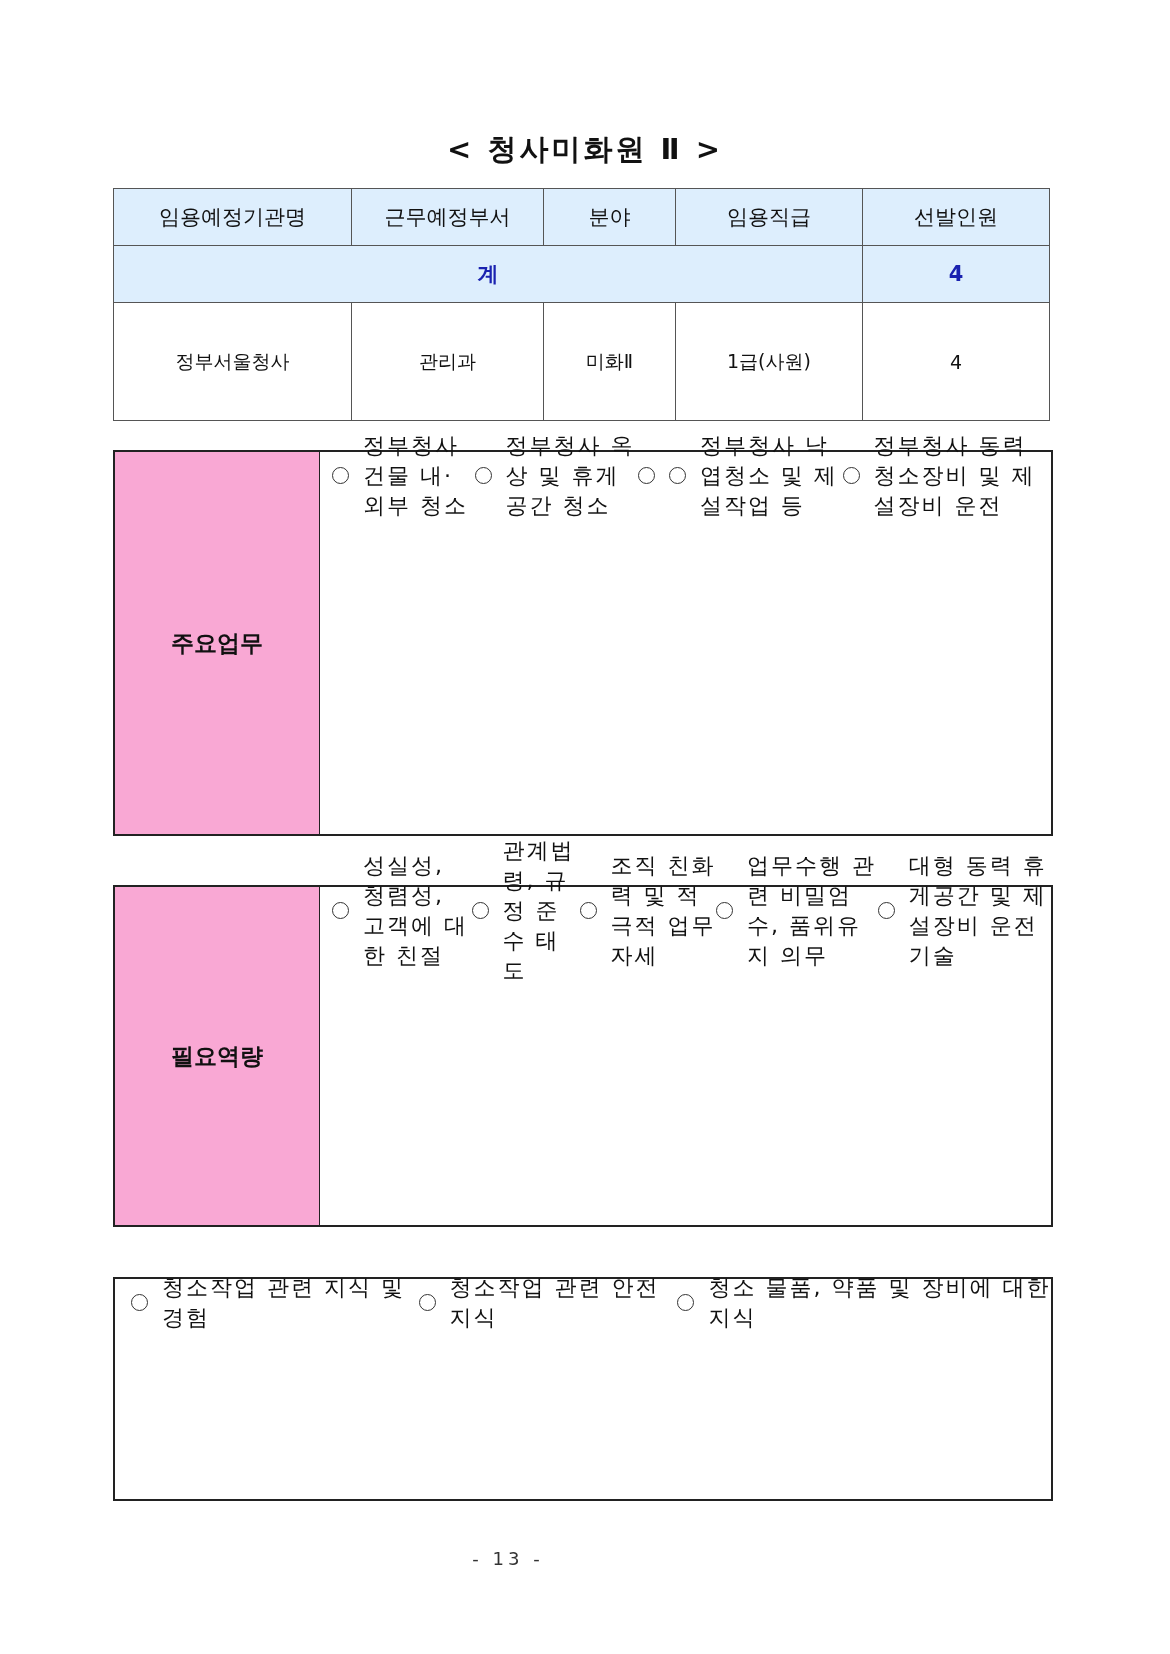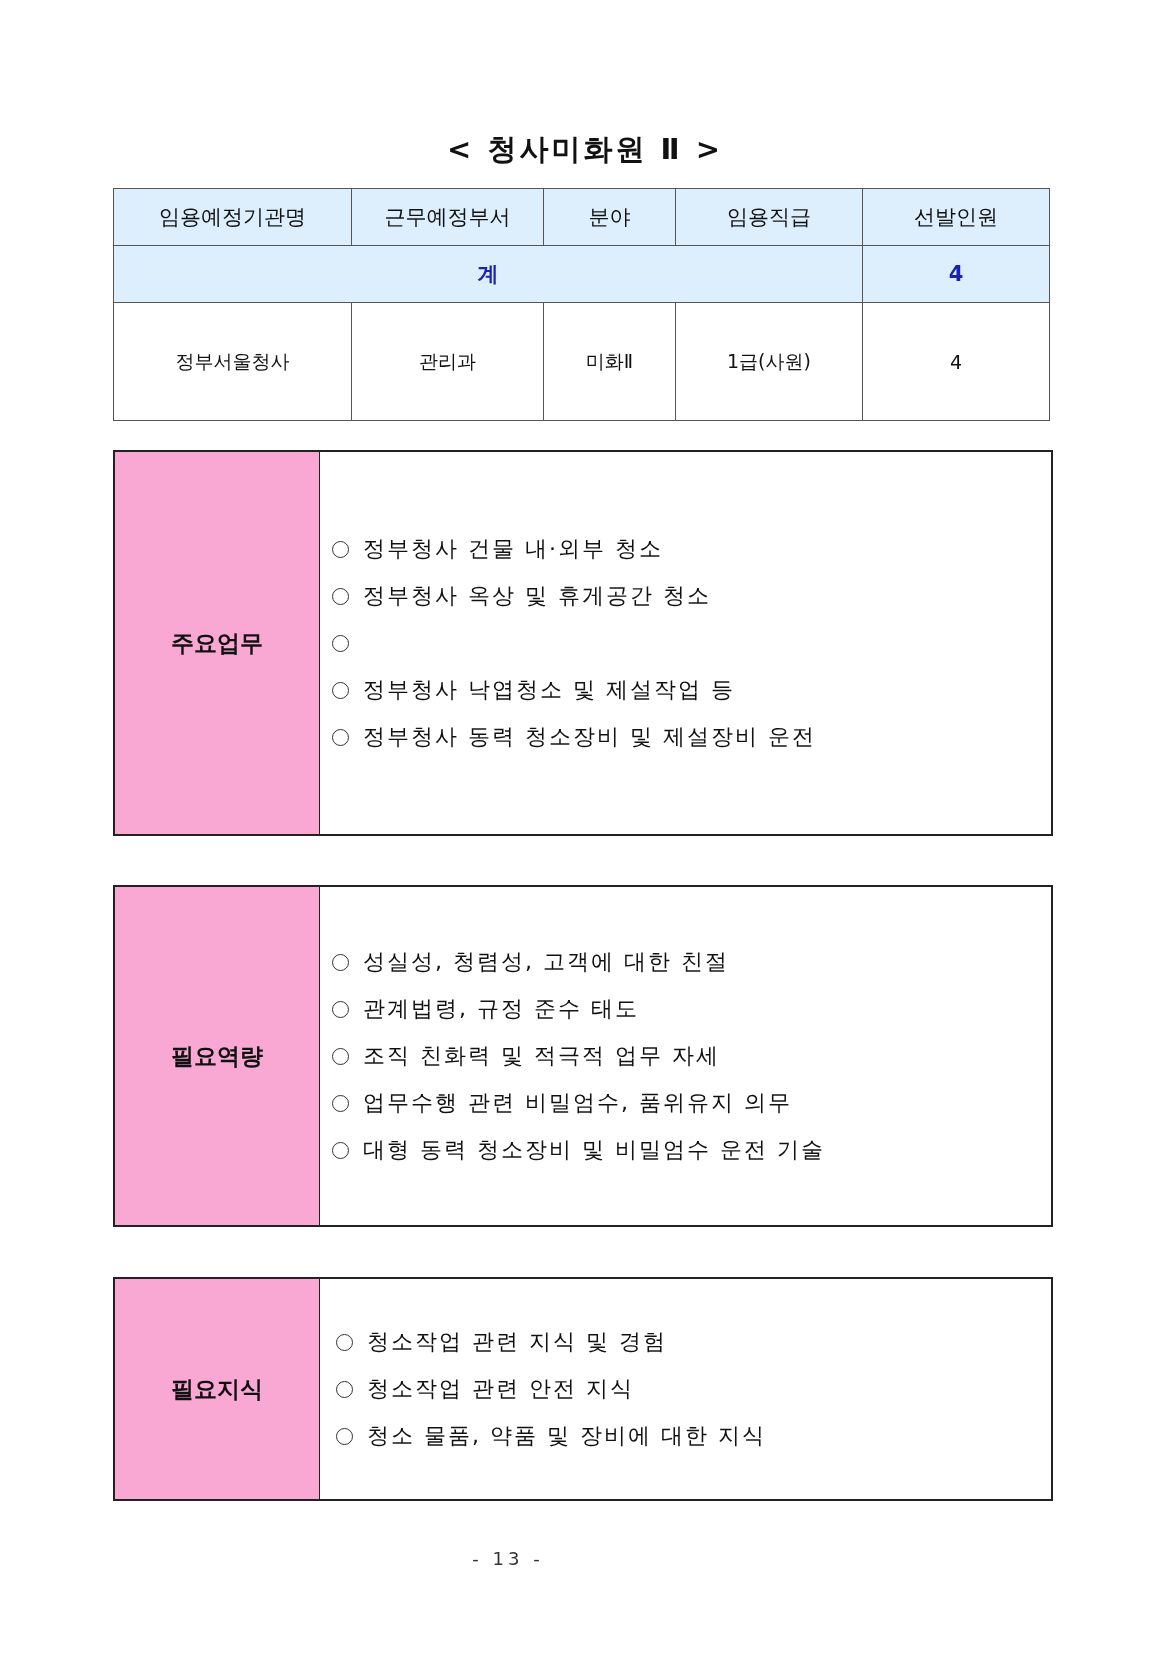--- a/index.html
+++ b/index.html
@@ -34,21 +34,21 @@
   .box {
     position: absolute; left: 113px; width: 940px;
     border: 2.5px solid #222; box-sizing: border-box; display: flex;
   }
   .box .label {
     width: 204px; background: #f9a8d4; border-right: 1.5px solid #222;
     display: flex; align-items: center; justify-content: center;
     font-size: 23px; font-weight: bold; color: #111; flex-shrink: 0;
   }
   .box .content {
-    flex: 1; display: flex; flex-direction: column; justify-content: center;
+    flex: 1; display: flex; flex-direction: row; justify-content: center;
     padding-left: 12px;
   }
   .item {
     display: flex; align-items: center; font-size: 22px; letter-spacing: 2px;
     height: 47px; color: #111;
   }
   .bullet {
     width: 17px; height: 17px; border: 1.5px solid #333; border-radius: 50%;
     box-sizing: border-box; margin-right: 14px; flex-shrink: 0;
   }
@@ -132,27 +132,26 @@
     <div class="item">
         <span class="bullet"></span>
         <span>조직 친화력 및 적극적 업무 자세</span>
       </div>
     <div class="item">
         <span class="bullet"></span>
         <span>업무수행 관련 비밀엄수, 품위유지 의무</span>
       </div>
     <div class="item">
         <span class="bullet"></span>
-        <span>대형 동력 청소장비 및 비밀엄수 운전 기술</span>
+        <span>대형 동력 휴게공간 및 제설장비 운전 기술</span>
       </div>
   </div>
 </div>
 
 <div class="box box3" style="top:1277px; height:224px;">
-  <div class="label">필요지식</div>
   <div class="content">
     <div class="item">
         <span class="bullet"></span>
         <span>청소작업 관련 지식 및 경험</span>
       </div>
     <div class="item">
         <span class="bullet"></span>
         <span>청소작업 관련 안전 지식</span>
       </div>
     <div class="item">

